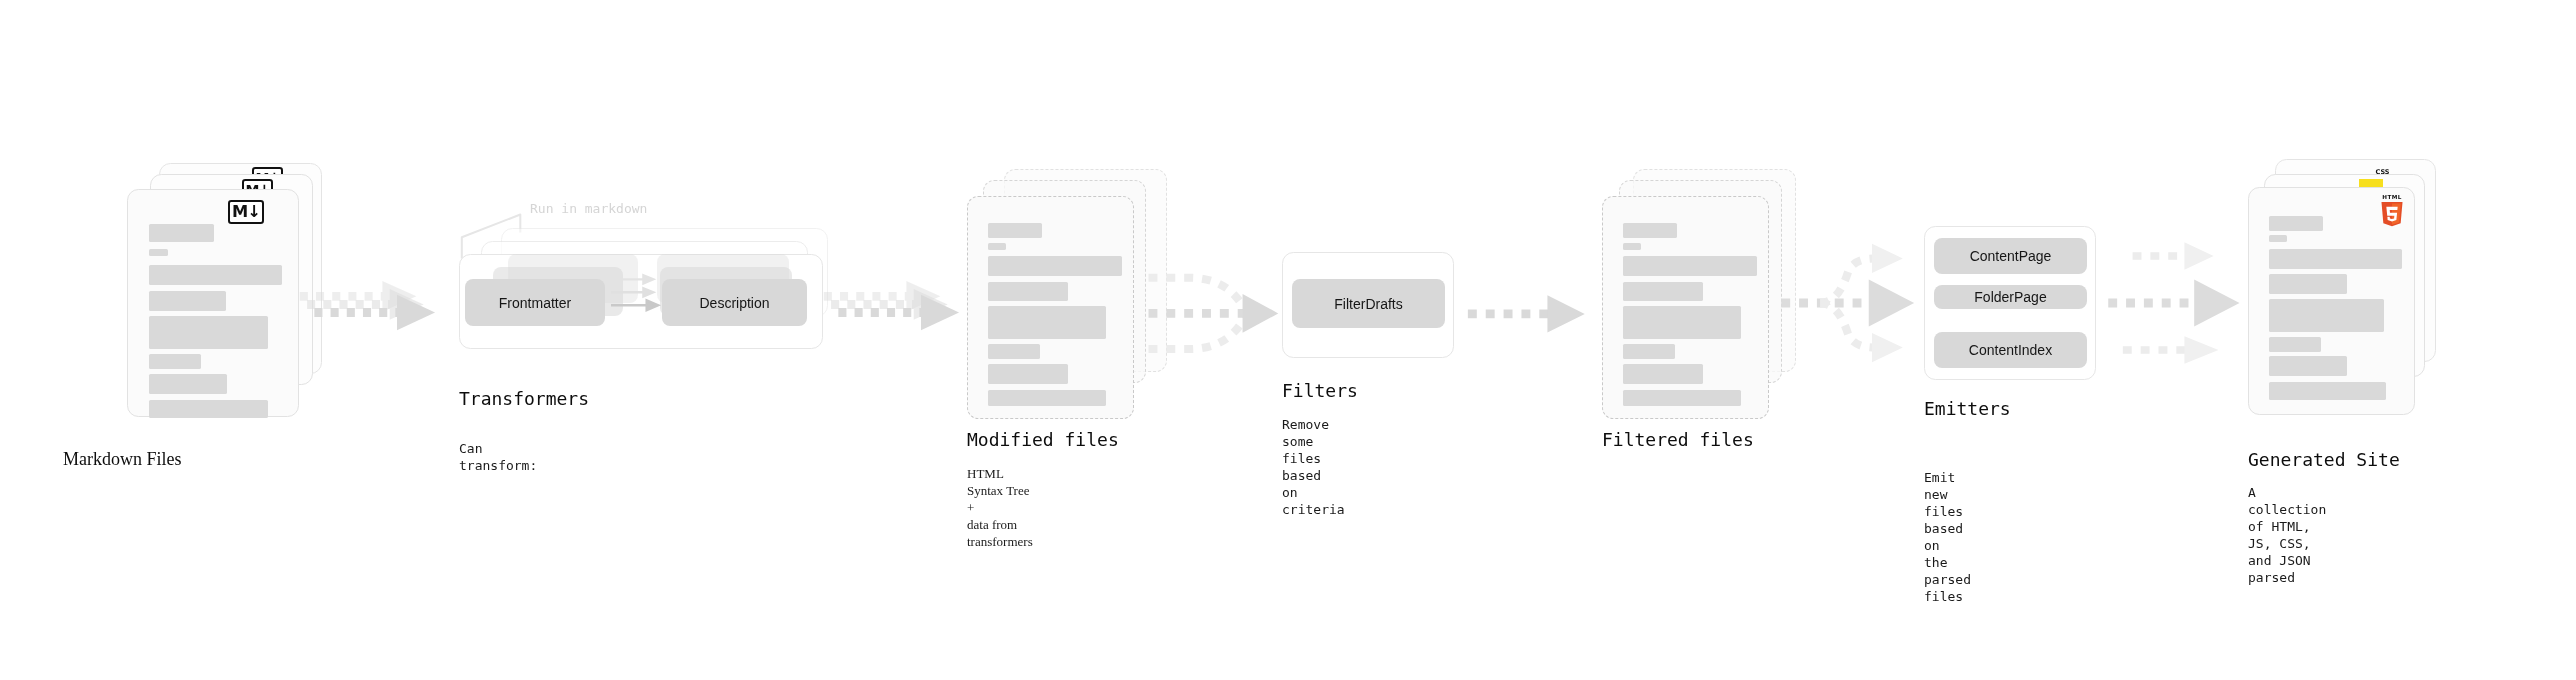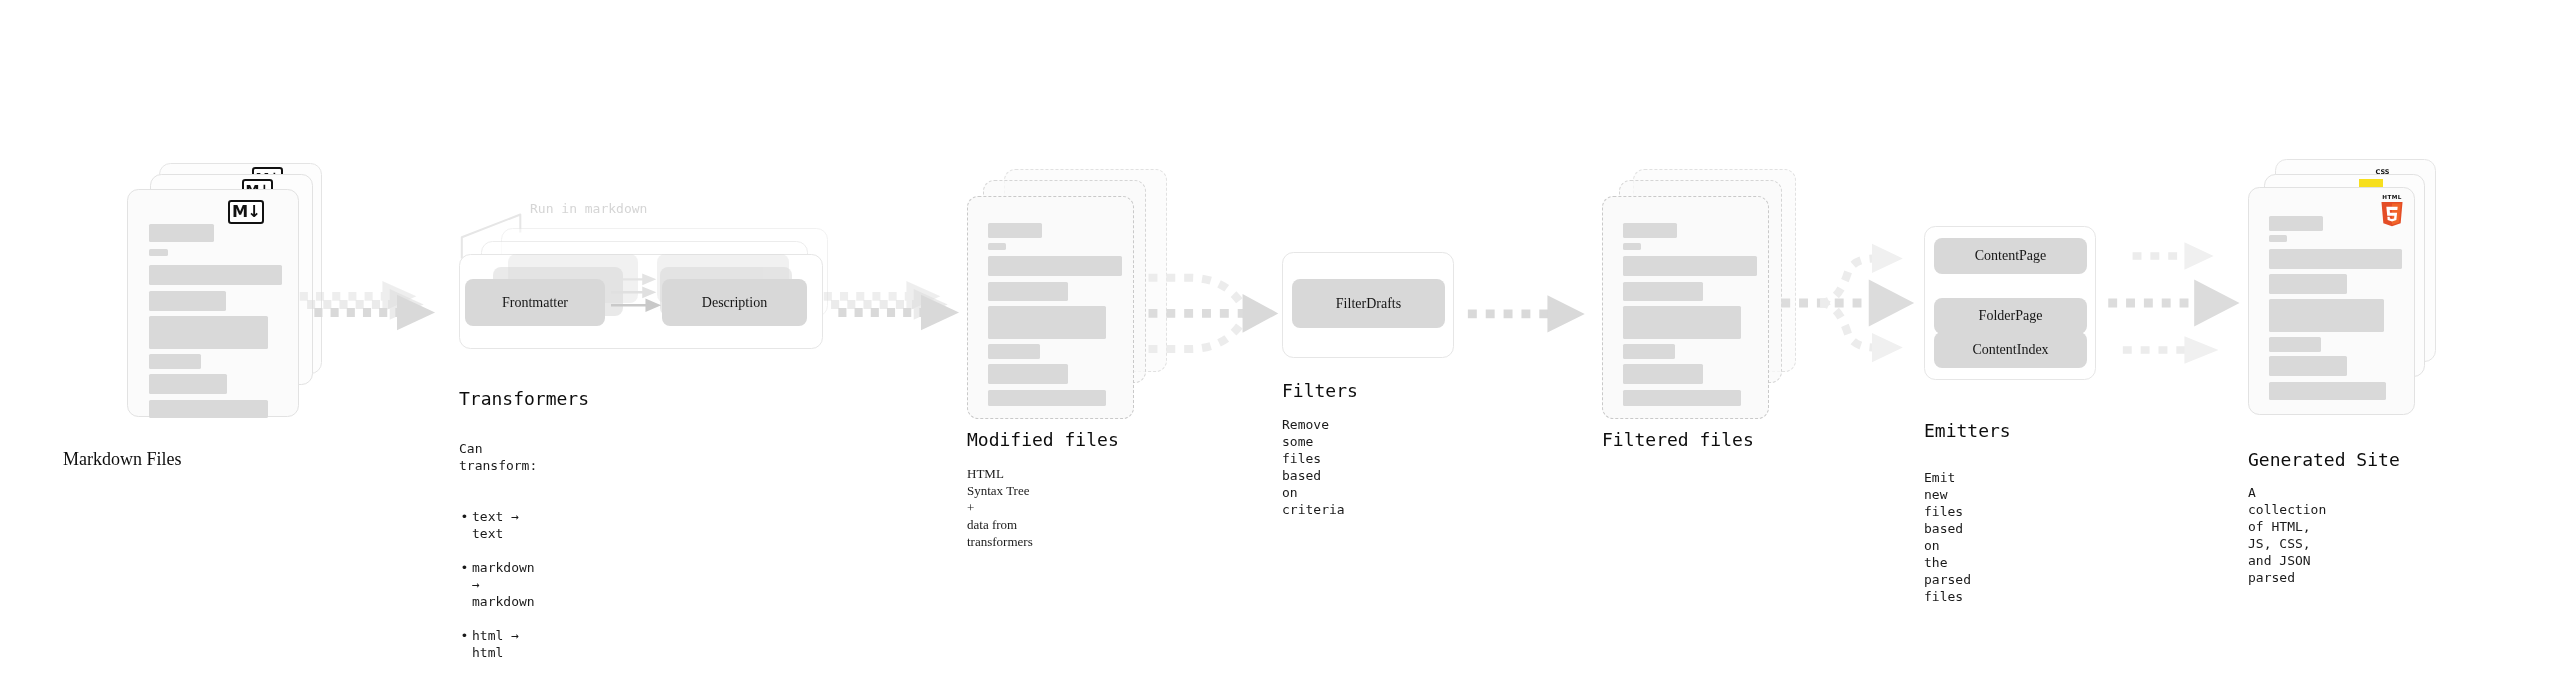--- a/index.html
+++ b/index.html
@@ -93,21 +93,21 @@
     border: 1.6px solid #e6e6e6;
     border-radius: 11.4px;
     background: #ffffff;
     box-sizing: border-box;
   }
   .chip {
     position: absolute;
     background: #d8d8d8;
     border-radius: 8.1px;
     display: flex; align-items: center; justify-content: center;
-    font-family: Liberation Serif, serif;
+    font-family: Liberation Sans, sans-serif;
     font-size: 14px;
     color: #161616;
     box-sizing: border-box;
     white-space: nowrap;
   }
 
   .run-parallel {
     position: absolute;
     font-family: "DejaVu Sans Mono", "Liberation Mono", monospace;
     font-size: 13px;
@@ -193,25 +193,20 @@
       </g>
     </svg>
 
     <div class="chip" style="left:465px; top:279px; width:140px; height:47px;">Frontmatter</div>
     <div class="chip" style="left:662px; top:279px; width:145px; height:47px;">Description</div>
 
     <div class="stage-title" style="left:225px; top:388px; left:459px;">Transformers</div>
 
     <div class="stage-sub" style="left:459px; top:423px;">
       <div>Can transform:</div>
-      <ul>
-        <li>text → text</li>
-        <li>markdown → markdown</li>
-        <li>html → html</li>
-      </ul>
     </div>
   </div>
 
   <svg class="abs" style="left:833px; top:268px;" width="163" height="81" viewBox="0 0 200 100">
     <g opacity="0.42" transform="translate(-18,-20)">
       <line x1="6" y1="55" x2="110" y2="55" stroke="#d9d9d9" stroke-width="11" stroke-dasharray="10 10"></line>
       <polygon points="108,36 150,55 108,74" fill="#d9d9d9"></polygon>
     </g>
     <g opacity="0.55" transform="translate(-9,-10)">
       <line x1="6" y1="55" x2="110" y2="55" stroke="#dcdcdc" stroke-width="11" stroke-dasharray="10 10"></line>
@@ -289,24 +284,24 @@
     <path d="M52 85 Q74 85 86 122 Q92 140 120 140" fill="none" stroke="#ececec" stroke-width="10" stroke-dasharray="11 11"></path>
 
     <polygon points="116,12 154,30 116,48" fill="#f0f0f0"></polygon>
     <polygon points="112,56 168,85 112,114" fill="#dcdcdc"></polygon>
     <polygon points="116,122 154,140 116,158" fill="#f0f0f0"></polygon>
   </svg>
 
   <div class="abs" style="left:0;top:0;">
     <div class="pbox" style="left:1924px; top:226px; width:172px; height:154px;"></div>
     <div class="chip" style="left:1934px; top:238px; width:153px; height:36px;">ContentPage</div>
-    <div class="chip" style="left:1934px; top:298px; width:153px; height:36px;">FolderPage</div>
+    <div class="chip" style="left:1934px; top:285px; width:153px; height:24px;">FolderPage</div>
     <div class="chip" style="left:1934px; top:332px; width:153px; height:36px;">ContentIndex</div>
 
-    <div class="stage-title" style="left:1924px; top:420px;text-align:center;">Emitters</div>
+    <div class="stage-title" style="left:1924px; top:398px;text-align:center;">Emitters</div>
     <div class="stage-sub" style="left:1924px; top:434px;margin-top:35px;">Emit new files based on
 the parsed files</div>
   </div>
 
   <svg class="abs" style="left:2105px; top:234px;" width="154" height="138" viewBox="0 0 190 170">
     <line x1="34" y1="27" x2="100" y2="27" stroke="#ececec" stroke-width="9" stroke-dasharray="11 11"></line>
     <polygon points="98,10 134,27 98,44" fill="#f0f0f0"></polygon>
 
     <line x1="4" y1="85" x2="112" y2="85" stroke="#dcdcdc" stroke-width="11" stroke-dasharray="11 11"></line>
     <polygon points="110,56 166,85 110,114" fill="#dcdcdc"></polygon>

